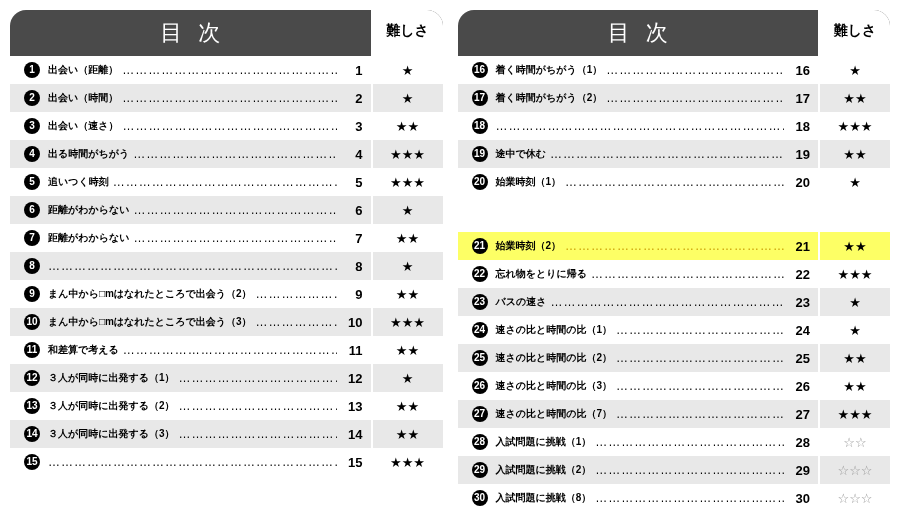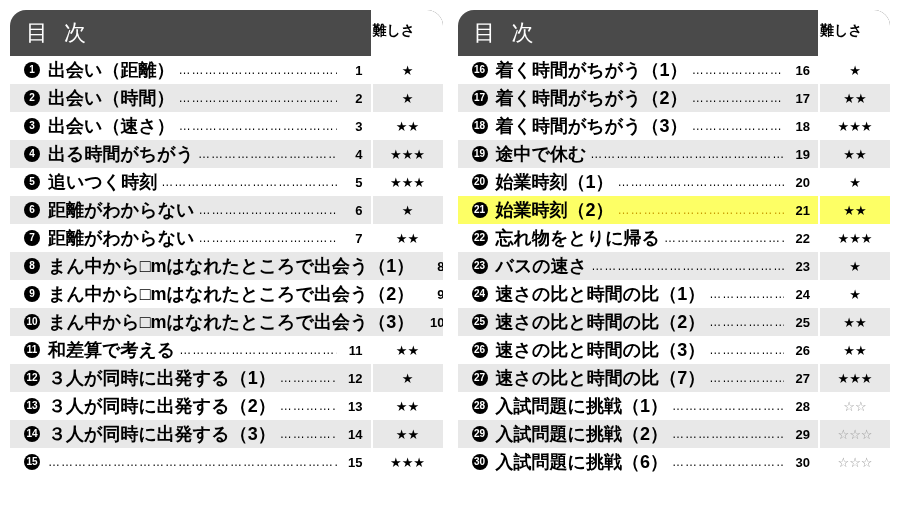--- a/index.html
+++ b/index.html
@@ -20,63 +20,63 @@
     overflow: hidden;
     background: #fff;
   }
   .header-row {
     display: flex;
     background: #4a4a4a;
   }
   .header-toc {
     flex: 1;
     color: #fff;
-    text-align: left;
+    text-align: center;
     font-size: 22px;
     padding: 8px 0;
     letter-spacing: 16px;
     text-indent: 16px;
     font-weight: 400;
   }
   .header-diff {
     width: 72px;
     background: #fff;
     color: #000;
-    text-align: left;
+    text-align: center;
     font-size: 14px;
     font-weight: bold;
     padding: 12px 0;
     border-left: 2px solid #fff;
   }
   .rows { }
   .row {
     display: flex;
     align-items: center;
     height: 28px;
   }
   .row.alt { background: #e8e8e8; }
-  .row.hl { background: #fdff65; }
+  .row.hl { background: #fdff65; margin-top: 36px; }
   .num-badge {
     width: 16px;
     height: 16px;
     border-radius: 50%;
     background: #000;
     color: #fff;
     font-size: 10px;
     font-weight: bold;
     display: flex;
     align-items: center;
     justify-content: center;
     margin-left: 14px;
     margin-right: 8px;
     flex-shrink: 0;
     line-height: 1;
   }
   .title {
-    font-size: 18px;
+    font-size: 10px;
     font-weight: bold;
     flex-shrink: 0;
     white-space: nowrap;
     padding-right: 4px;
   }
   .dots {
     flex: 1;
     overflow: hidden;
     white-space: nowrap;
     color: #000;
@@ -162,21 +162,20 @@
         </div>
         <div class="row">
           <div class="num-badge">7</div>
           <div class="title">距離がわからない</div>
           <div class="dots"></div>
           <div class="page">7</div>
           <div class="diff">★★</div>
         </div>
         <div class="row alt">
           <div class="num-badge">8</div>
-          <div class="title">まん中から□mはなれたところで出会う（1）</div>
           <div class="dots"></div>
           <div class="page">8</div>
           <div class="diff">★</div>
         </div>
         <div class="row">
           <div class="num-badge">9</div>
           <div class="title">まん中から□mはなれたところで出会う（2）</div>
           <div class="dots"></div>
           <div class="page">9</div>
           <div class="diff">★★</div>
@@ -239,21 +238,20 @@
         </div>
         <div class="row alt">
           <div class="num-badge">17</div>
           <div class="title">着く時間がちがう（2）</div>
           <div class="dots"></div>
           <div class="page">17</div>
           <div class="diff">★★</div>
         </div>
         <div class="row">
           <div class="num-badge">18</div>
-          <div class="title">着く時間がちがう（3）</div>
           <div class="dots"></div>
           <div class="page">18</div>
           <div class="diff">★★★</div>
         </div>
         <div class="row alt">
           <div class="num-badge">19</div>
           <div class="title">途中で休む</div>
           <div class="dots"></div>
           <div class="page">19</div>
           <div class="diff">★★</div>
@@ -323,20 +321,20 @@
         </div>
         <div class="row alt">
           <div class="num-badge">29</div>
           <div class="title">入試問題に挑戦（2）</div>
           <div class="dots"></div>
           <div class="page">29</div>
           <div class="diff open">☆☆☆</div>
         </div>
         <div class="row">
           <div class="num-badge">30</div>
-          <div class="title">入試問題に挑戦（6）</div>
+          <div class="title">入試問題に挑戦（8）</div>
           <div class="dots"></div>
           <div class="page">30</div>
           <div class="diff open">☆☆☆</div>
         </div>
       </div>
     </div>
   </div>
 
 </body></html>

